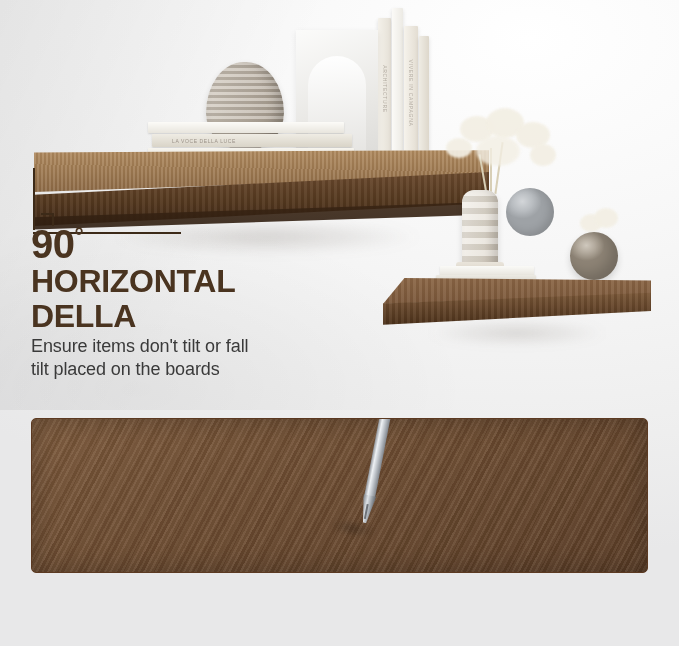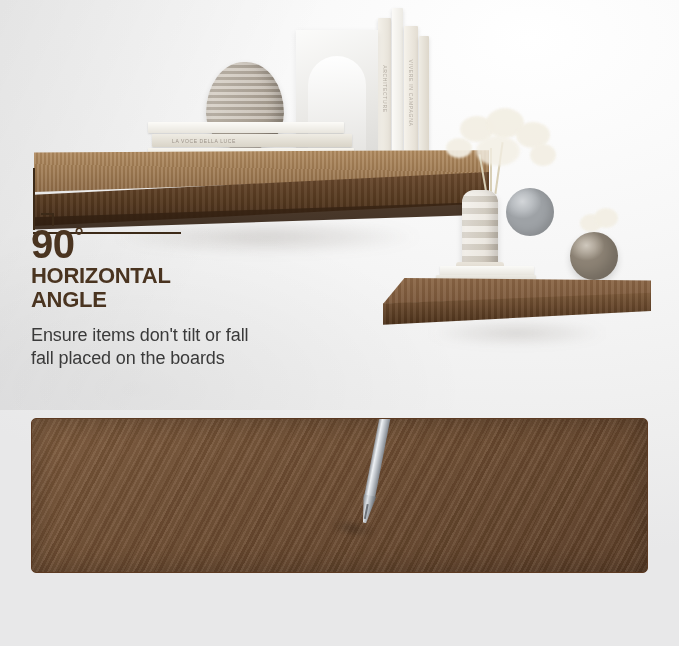--- a/index.html
+++ b/index.html
@@ -133,25 +133,25 @@
   .stem{ position:absolute; background:#d8cfb6; }
 
   
   #textblock{ position:absolute; left:31px; top:224px; width:360px; }
   #deg{
     font-size:40px; font-weight:bold; color:#4a3420; line-height:1.0;
     letter-spacing:-0.5px;
   }
   #deg sup{ font-size:23px; vertical-align:super; line-height:0; }
   .hl{
-    font-size:22px; font-weight:bold; color:#4a3420;
+    font-size:32px; font-weight:bold; color:#4a3420;
     line-height:1.08; letter-spacing:-0.3px;
   }
   #sub{
-    margin-top:12px; font-size:18px; color:#3a3a3a; line-height:1.28;
+    margin-top:2px; font-size:18px; color:#3a3a3a; line-height:1.28;
     letter-spacing:-0.1px;
   }
 
   
   #panels{
     position:absolute; left:31px; top:418px; width:617px; height:210px;
     display:flex; gap:17px;
   }
   .panel{ flex:1 1 0; display:flex; flex-direction:column; }
   .panel-photo{
@@ -290,24 +290,24 @@
 
     <div id="shelf-lower">
       <div class="lo-top"></div>
       <div class="lo-edge"></div>
     </div>
   </div>
 
   <div id="textblock">
     <div id="deg"><span>90</span><sup>°</sup></div>
     <div class="hl">HORIZONTAL</div>
-    <div class="hl">ANGLE</div>
+    <div class="hl">DELLA</div>
     <div id="sub">
       <div>Ensure items don't tilt or fall</div>
-      <div>fall placed on the boards</div>
+      <div>tilt placed on the boards</div>
     </div>
   </div>
 
   <div id="panels">
 
     <div class="panel">
       <div class="panel-photo">
         <div class="sd-dent"></div>
         <div id="screwdriver">
           <div class="sd-shaft"></div>

